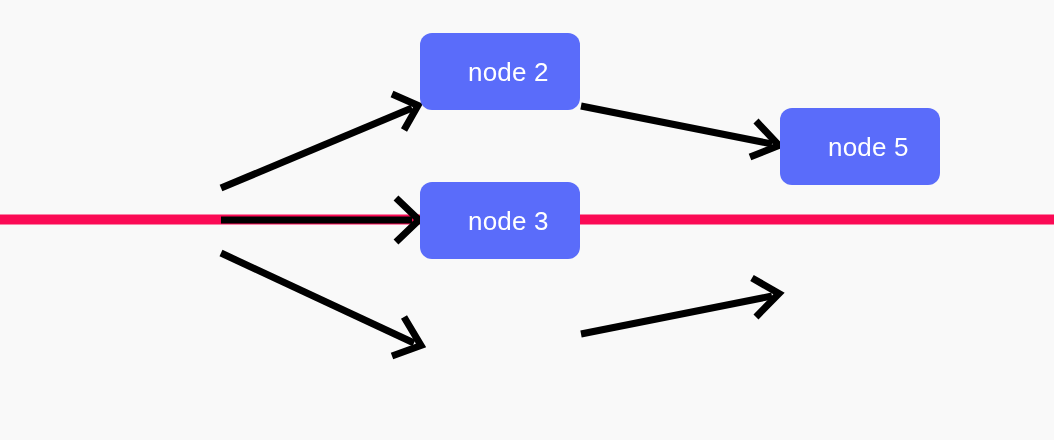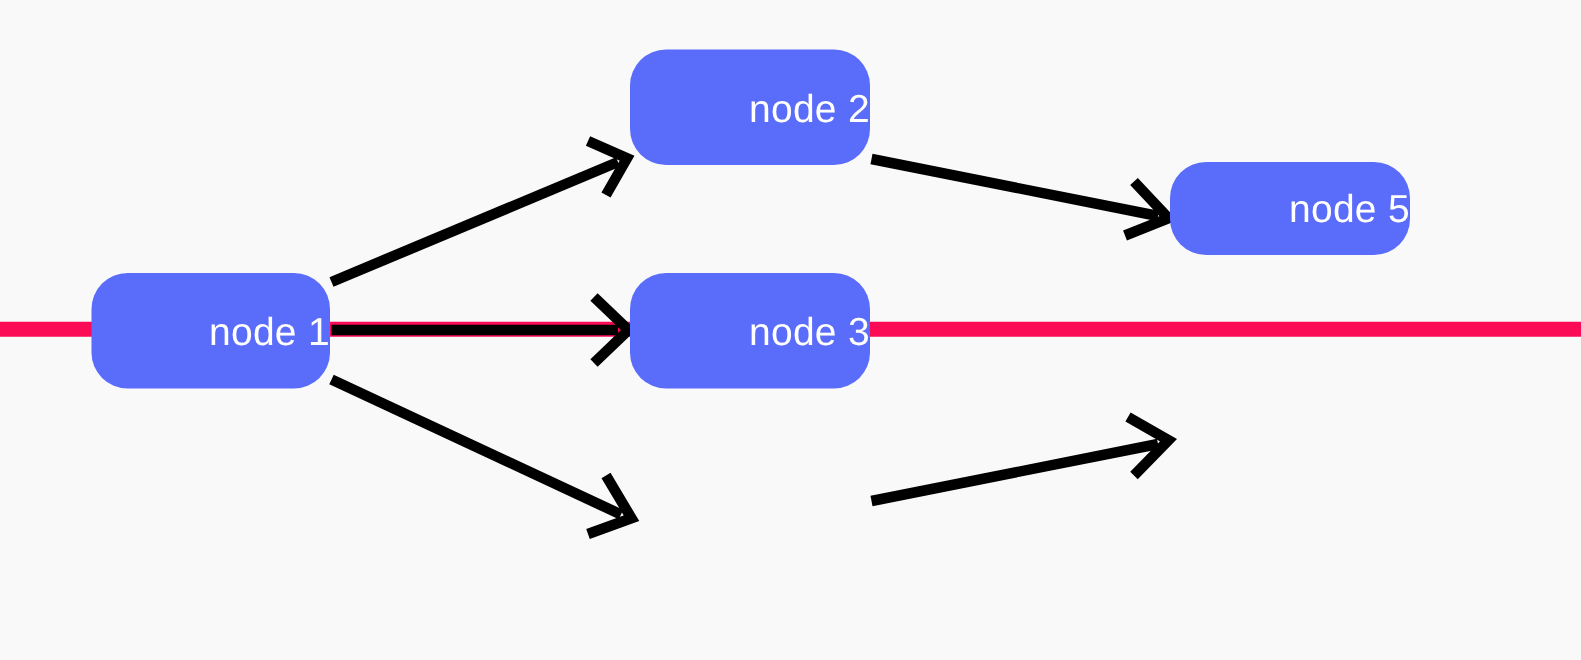--- a/index.html
+++ b/index.html
@@ -21,29 +21,30 @@
     position: absolute;
     top: 0;
     left: 0;
     width: 1054px;
     height: 440px;
   }
   .node-box {
     position: absolute;
     display: flex;
     align-items: center;
-    justify-content: flex-end;
-    border-radius: 24px;
+    justify-content: flex-start;
+    border-radius: 12px;
     color: #ffffff;
     font-family: "Liberation Sans", sans-serif;
     font-size: 26px;
     font-weight: 400;
     letter-spacing: 0.2px;
     user-select: none;
     box-sizing: border-box;
+    padding-left: 48px;
   }
   .node-label {
     pointer-events: none;
     line-height: 1;
   }
   .edge-line {
     stroke-linecap: butt;
   }
   .arrow-head {
     fill: none;
@@ -80,31 +81,28 @@
       <path class="arrow-head" d="M 756 121 L 779 145.5 L 750 157" stroke="#000000" stroke-width="7"></path>
     </g>
 
     <g>
       <line class="edge-line" x1="581" y1="334" x2="772" y2="296" stroke="#000000" stroke-width="7"></line>
       <path class="arrow-head" d="M 752 278 L 779 293.5 L 756 317" stroke="#000000" stroke-width="7"></path>
     </g>
 
   </svg>
 
-  <div class="node-box" style="left:61px; top:182px; width:159px; height:77px; background:#5a6cfa;">
-    <span class="node-label">node 1</span>
-  </div>
 
   <div class="node-box" style="left:420px; top:33px; width:160px; height:77px; background:#5a6cfa;">
     <span class="node-label">node 2</span>
   </div>
 
   <div class="node-box" style="left:420px; top:182px; width:160px; height:77px; background:#5a6cfa;">
     <span class="node-label">node 3</span>
   </div>
 
 
-  <div class="node-box" style="left:780px; top:108px; width:160px; height:62px; background:#5a6cfa;">
+  <div class="node-box" style="left:780px; top:108px; width:160px; height:77px; background:#5a6cfa;">
     <span class="node-label">node 5</span>
   </div>
 
 
 </div>
 
 </body></html>

